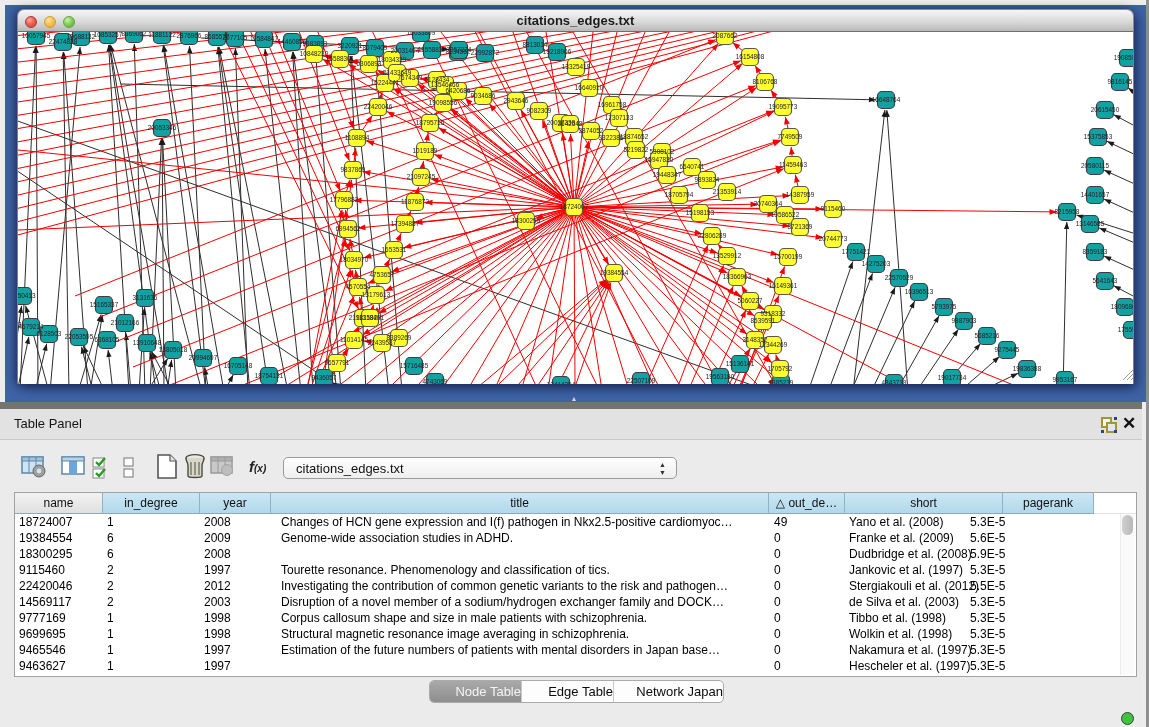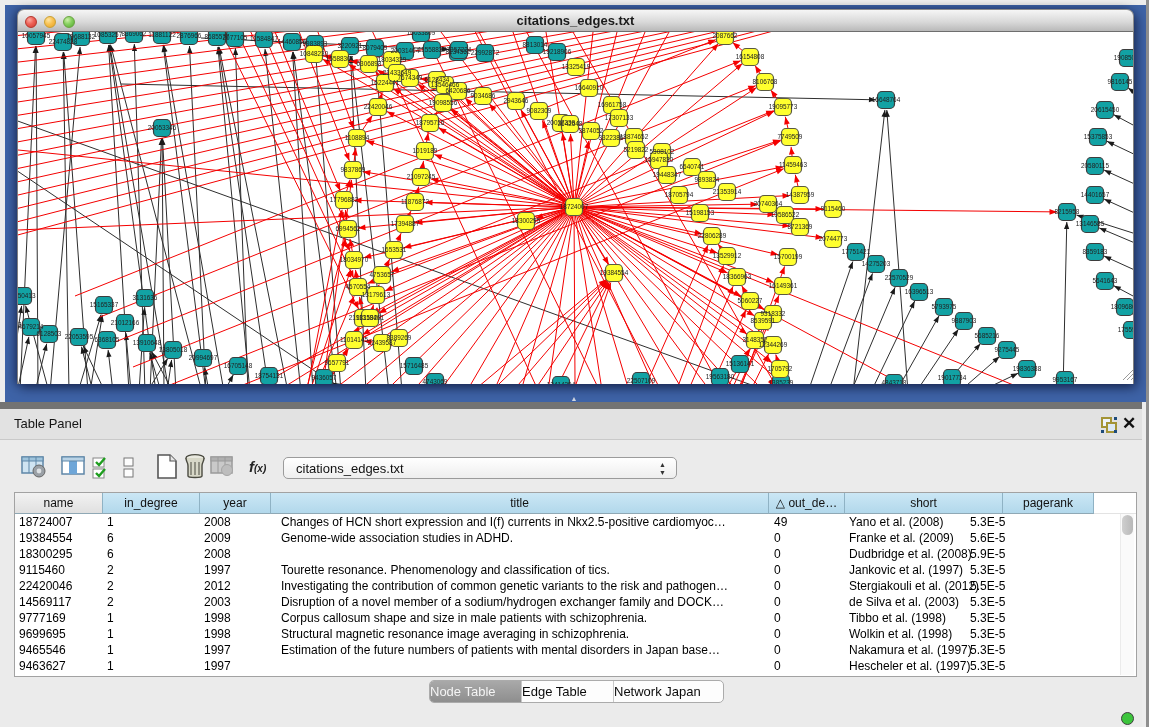--- a/index.html
+++ b/index.html
@@ -30,21 +30,21 @@
 #thead span{position:absolute;top:0;height:21px;line-height:20px;text-align:center;
  background:linear-gradient(#cbe7f5,#b2d8eb);border-right:1px solid #8fb2c4;border-bottom:1px solid #8fa8b5}
 #tbody{position:absolute;left:0;top:21px;font-size:12px;color:#000}
 .tr{position:relative;width:1121px;height:16px;line-height:16px;white-space:nowrap}
 .tr span{position:absolute;top:0}
 .c0{left:4px}.c1{left:92px}.c2{left:189px}.c3{left:266px}.c4{left:759px}.c5{left:834px}.c6{left:955px}
 #vsb{position:absolute;right:2px;top:21px;width:14px;height:161px;background:#fafafa;border-left:1px solid #ebebeb}
 #vsbt{position:absolute;left:1px;top:1px;width:11px;height:20px;background:linear-gradient(90deg,#cfcfcf,#b8b8b8);border-radius:6px}
 #tabs{position:absolute;left:429px;top:271px;height:23px;display:flex;border:1px solid #ababab;border-radius:5px;
  overflow:hidden;font-size:13px;background:#fdfdfd}
-#tabs div{height:100%;line-height:21px;text-align:left;color:#0b0b0b}
+#tabs div{height:100%;line-height:21px;text-align:right;color:#0b0b0b}
 #tabs .sel{background:linear-gradient(#a9a9a9,#8e8e8e);color:#f4f4f4}
 #tabs .dv{width:1px;background:#c8c8c8}
 #status{position:absolute;right:36px;top:322px;font-size:14px;color:#1a1a1a}
 #memdot{position:absolute;right:8px;top:303px;width:13px;height:13px;border-radius:50%;background:#3cc43c;border:1.5px solid #3e3e3e}
 </style></head><body>
 <div id="desk"></div>
 <div style="position:absolute;left:567px;top:396px;width:14px;height:5px;color:#cfd6e2;font-size:7px;line-height:5px;text-align:center">▲</div>
 <div id="rstrip"></div>
 <div id="win">
   <div id="tbar">citations_edges.txt
@@ -901,21 +901,21 @@
       <span style="left:754px;width:76px">△ out_de…</span>
       <span style="left:830px;width:158px">short</span>
       <span style="left:988px;width:91px">pagerank</span>
       <span style="left:1079px;width:42px;border-right:none;background:#fff;border-bottom:1px solid #e3e3e3"></span>
     </div>
     <div id="tbody">
 <div class="tr">
           <span class="c0">18724007</span>
           <span class="c1">1</span>
           <span class="c2">2008</span>
-          <span class="c3">Changes of HCN short expression and I(f) currents in Nkx2.5-positive cardiomyoc…</span>
+          <span class="c3">Changes of HCN gene expression and I(f) pathogen in Nkx2.5-positive cardiomyoc…</span>
           <span class="c4">49</span>
           <span class="c5">Yano et al. (2008)</span>
           <span class="c6">5.3E-5</span>
         </div>
 <div class="tr">
           <span class="c0">19384554</span>
           <span class="c1">6</span>
           <span class="c2">2009</span>
           <span class="c3">Genome-wide association studies in ADHD.</span>
           <span class="c4">0</span>

